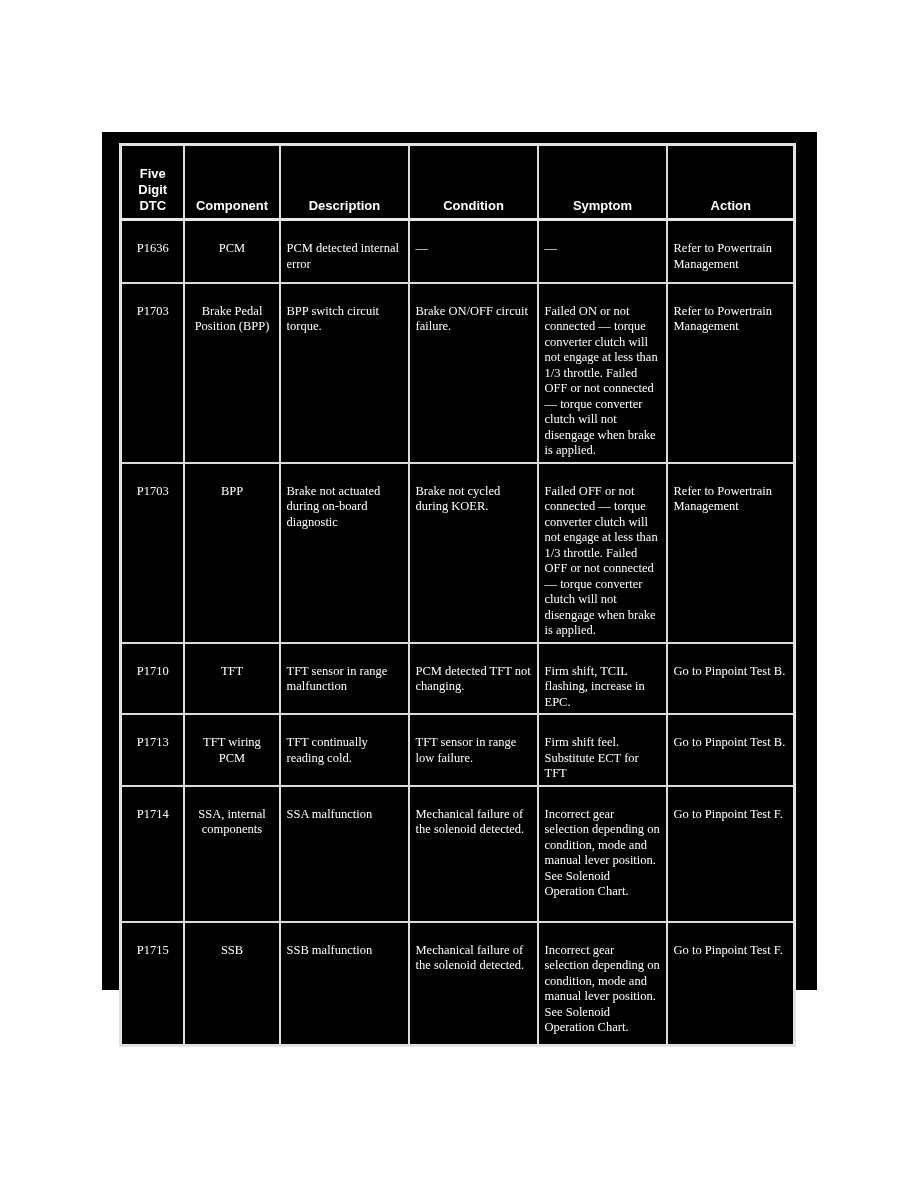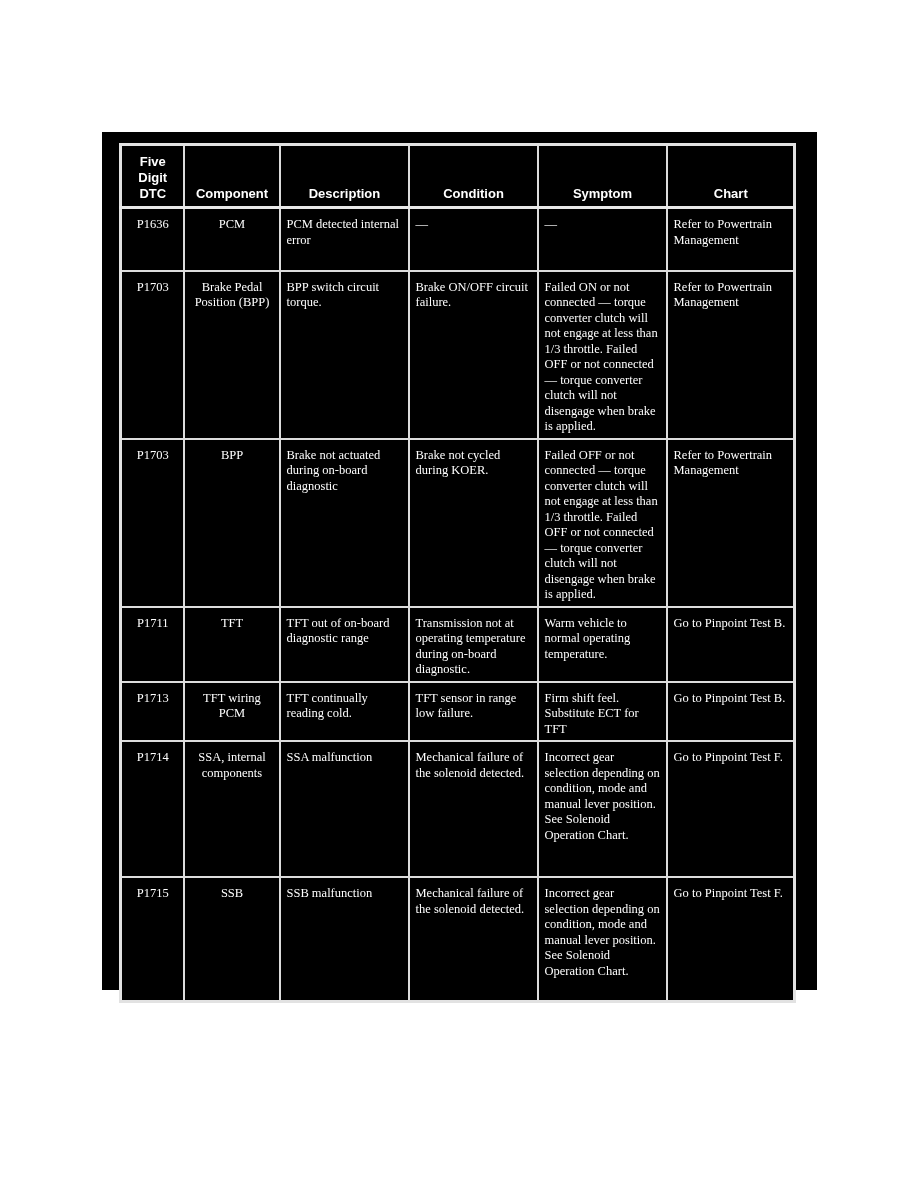--- a/index.html
+++ b/index.html
@@ -25,21 +25,21 @@
     width: 674px;
     margin: 11px 0 0 17px;
     background: #000000;
     color: #ffffff;
     border: 3px solid #e2e2e2;
   }
   table.dtc-table th,
   table.dtc-table td {
     border: 2px solid #dcdcdc;
     vertical-align: top;
-    padding: 8px 5px 3px 6px;
+    padding: 20px 5px 3px 6px;
     font-size: 12.5px;
     line-height: 1.24;
     overflow: hidden;
     word-wrap: break-word;
   }
   table.dtc-table th {
     font-family: "Liberation Sans", sans-serif;
     font-weight: bold;
     font-size: 13px;
     text-align: center;
@@ -64,21 +64,21 @@
       <col style="width:129px">
       <col style="width:128px">
     </colgroup>
     <thead>
       <tr style="height:52px">
         <th class="col-dtc">Five Digit DTC</th>
         <th>Component</th>
         <th>Description</th>
         <th>Condition</th>
         <th>Symptom</th>
-        <th>Chart</th>
+        <th>Action</th>
       </tr>
     </thead>
     <tbody>
       <tr style="height:63px">
         <td class="cell-dtc">P1636</td>
         <td class="cell-component">PCM</td>
         <td class="cell-description">PCM detected internal error</td>
         <td class="cell-condition">—</td>
         <td class="cell-symptom">—</td>
         <td class="cell-action">Refer to Powertrain Management</td>
@@ -92,26 +92,26 @@
         <td class="cell-action">Refer to Powertrain Management</td>
       </tr>
       <tr style="height:150px">
         <td class="cell-dtc">P1703</td>
         <td class="cell-component">BPP</td>
         <td class="cell-description">Brake not actuated during on-board diagnostic</td>
         <td class="cell-condition">Brake not cycled during KOER.</td>
         <td class="cell-symptom">Failed OFF or not connected — torque converter clutch will not engage at less than 1/3 throttle. Failed OFF or not connected — torque converter clutch will not disengage when brake is applied.</td>
         <td class="cell-action">Refer to Powertrain Management</td>
       </tr>
-      <tr style="height:63px">
-        <td class="cell-dtc">P1711</td>
+      <tr style="height:52px">
+        <td class="cell-dtc">P1710</td>
         <td class="cell-component">TFT</td>
-        <td class="cell-description">TFT out of on-board diagnostic range</td>
-        <td class="cell-condition">Transmission not at operating temperature during on-board diagnostic.</td>
-        <td class="cell-symptom">Warm vehicle to normal operating temperature.</td>
+        <td class="cell-description">TFT sensor in range malfunction</td>
+        <td class="cell-condition">PCM detected TFT not changing.</td>
+        <td class="cell-symptom">Firm shift, TCIL flashing, increase in EPC.</td>
         <td class="cell-action">Go to Pinpoint Test B.</td>
       </tr>
       <tr style="height:50px">
         <td class="cell-dtc">P1713</td>
         <td class="cell-component">TFT wiring PCM</td>
         <td class="cell-description">TFT continually reading cold.</td>
         <td class="cell-condition">TFT sensor in range low failure.</td>
         <td class="cell-symptom">Firm shift feel. Substitute ECT for TFT</td>
         <td class="cell-action">Go to Pinpoint Test B.</td>
       </tr>

